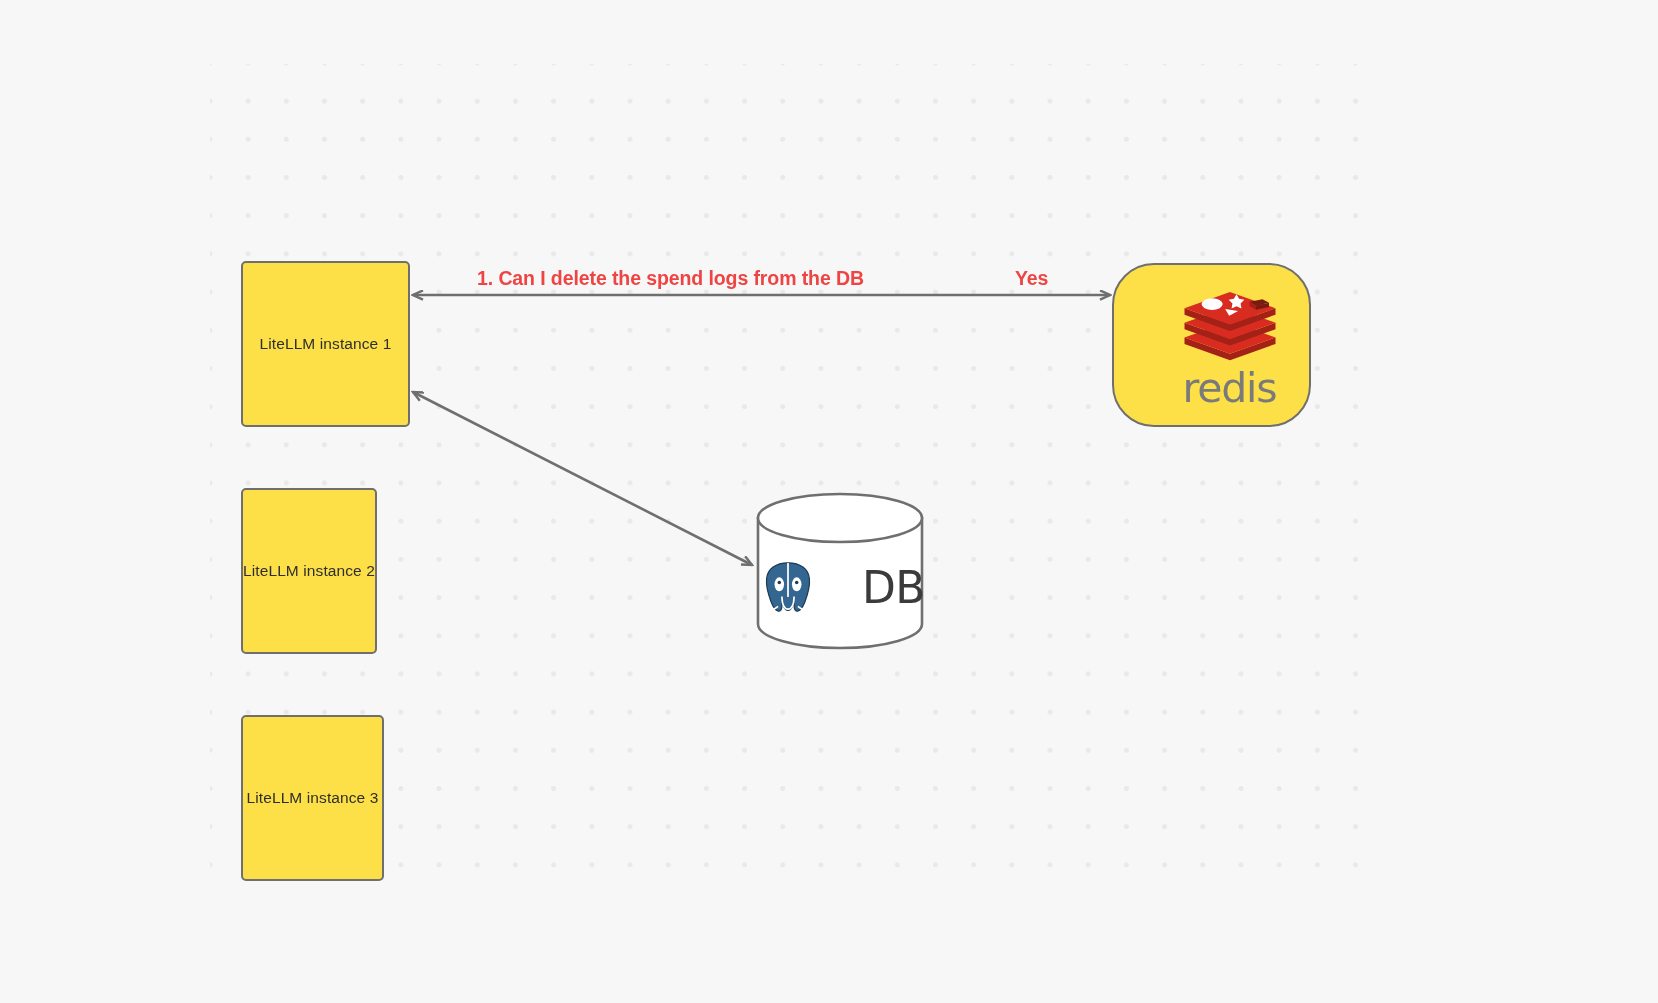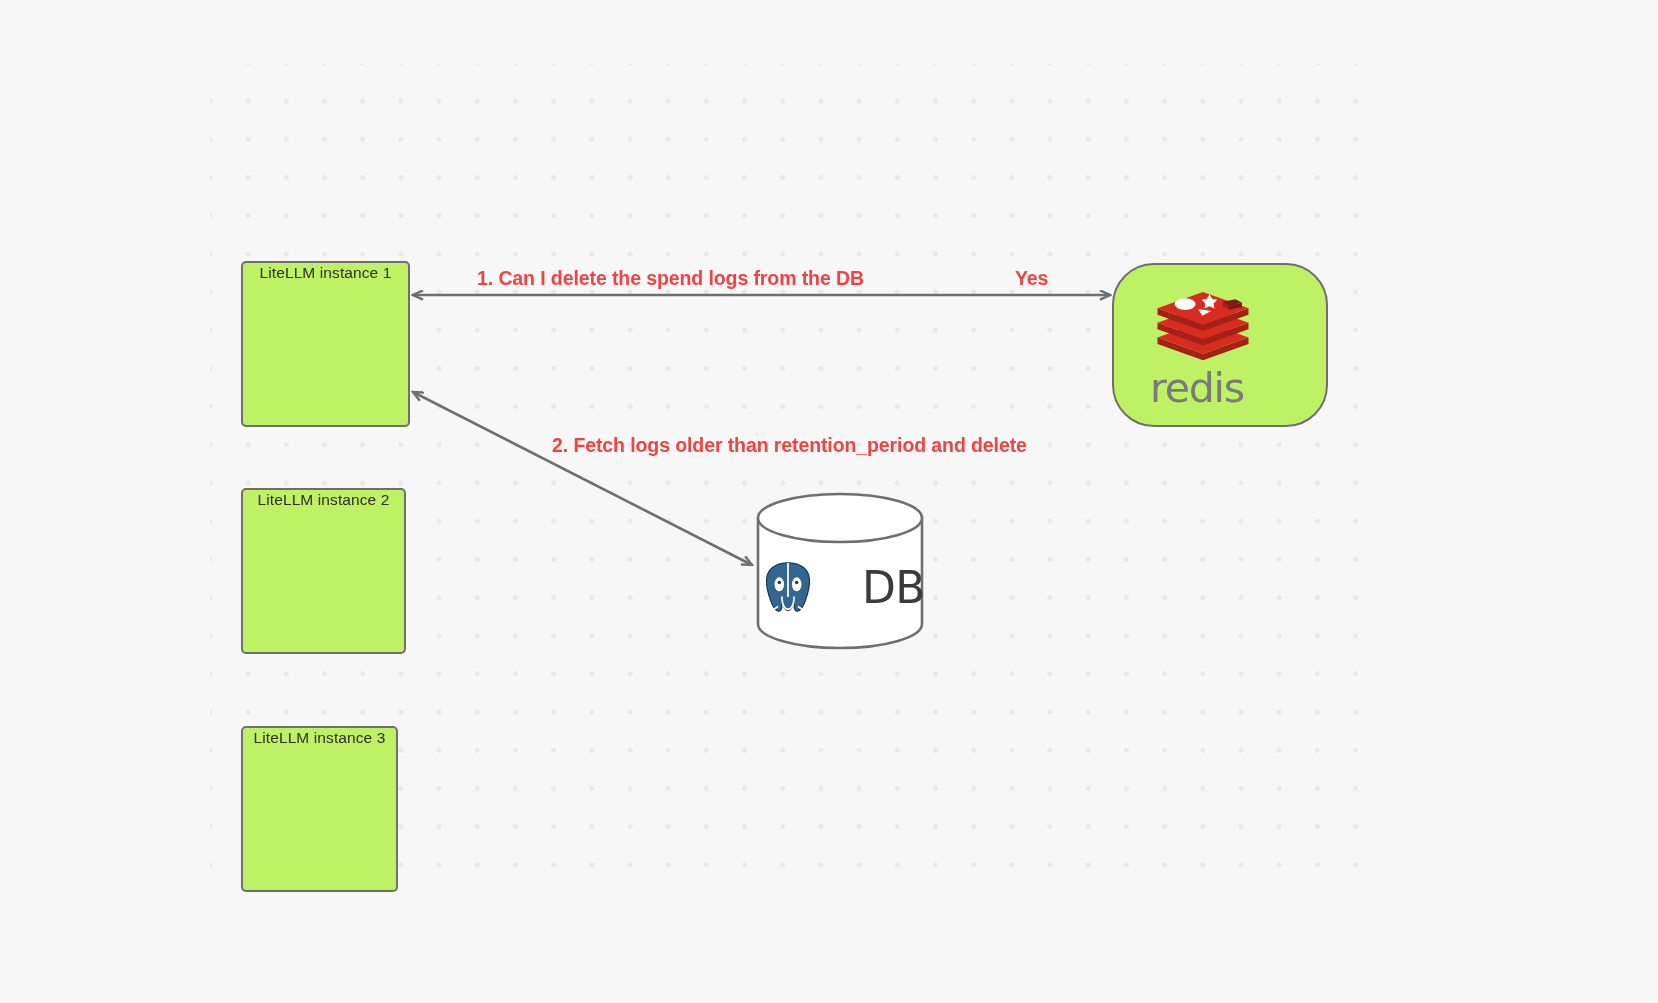--- a/index.html
+++ b/index.html
@@ -38,46 +38,46 @@
     position: absolute;
     left: 0; top: 0;
     width: 1658px;
     height: 1003px;
     pointer-events: none;
   }
 
   
   .node-box {
     position: absolute;
-    background: #bef264;
+    background: #fde047;
     border: 2.5px solid #6f6f6f;
     border-radius: 5px;
     box-sizing: border-box;
     display: flex;
-    align-items: flex-start;
+    align-items: center;
     justify-content: center;
   }
   .node-label {
     font-size: 15.5px;
     color: #2e2e2e;
     letter-spacing: 0.1px;
     font-family: "Liberation Sans", sans-serif;
     text-align: center;
     line-height: 1.3;
   }
 
   #litellm-1 { left: 241px; top: 261px; width: 169px; height: 166px; }
-  #litellm-2 { left: 241px; top: 488px; width: 165px; height: 166px; }
-  #litellm-3 { left: 241px; top: 715px; width: 157px; height: 166px; margin-top: 11px; }
+  #litellm-2 { left: 241px; top: 488px; width: 136px; height: 166px; }
+  #litellm-3 { left: 241px; top: 715px; width: 143px; height: 166px; }
 
   
   #redis-node {
     left: 1112px;
     top: 263px;
-    width: 216px;
+    width: 199px;
     height: 164px;
     border-radius: 42px;
     flex-direction: column;
     gap: 2px;
     padding-left: 36px;
   }
   #redis-logo-wrap {
     width: 106px;
     height: 78px;
     position: relative;
@@ -241,15 +241,14 @@
         </svg>
       </div>
       <div id="db-text">DB</div>
     </div>
   </div>
 
   <div class="edge-label" id="label-step1">1.  Can I delete the spend logs from the DB</div>
 
   <div class="edge-label" id="label-yes">Yes</div>
 
-  <div class="edge-label" id="label-step2">2.  Fetch logs older than retention_period and delete</div>
 
 </div>
 
 </body></html>

